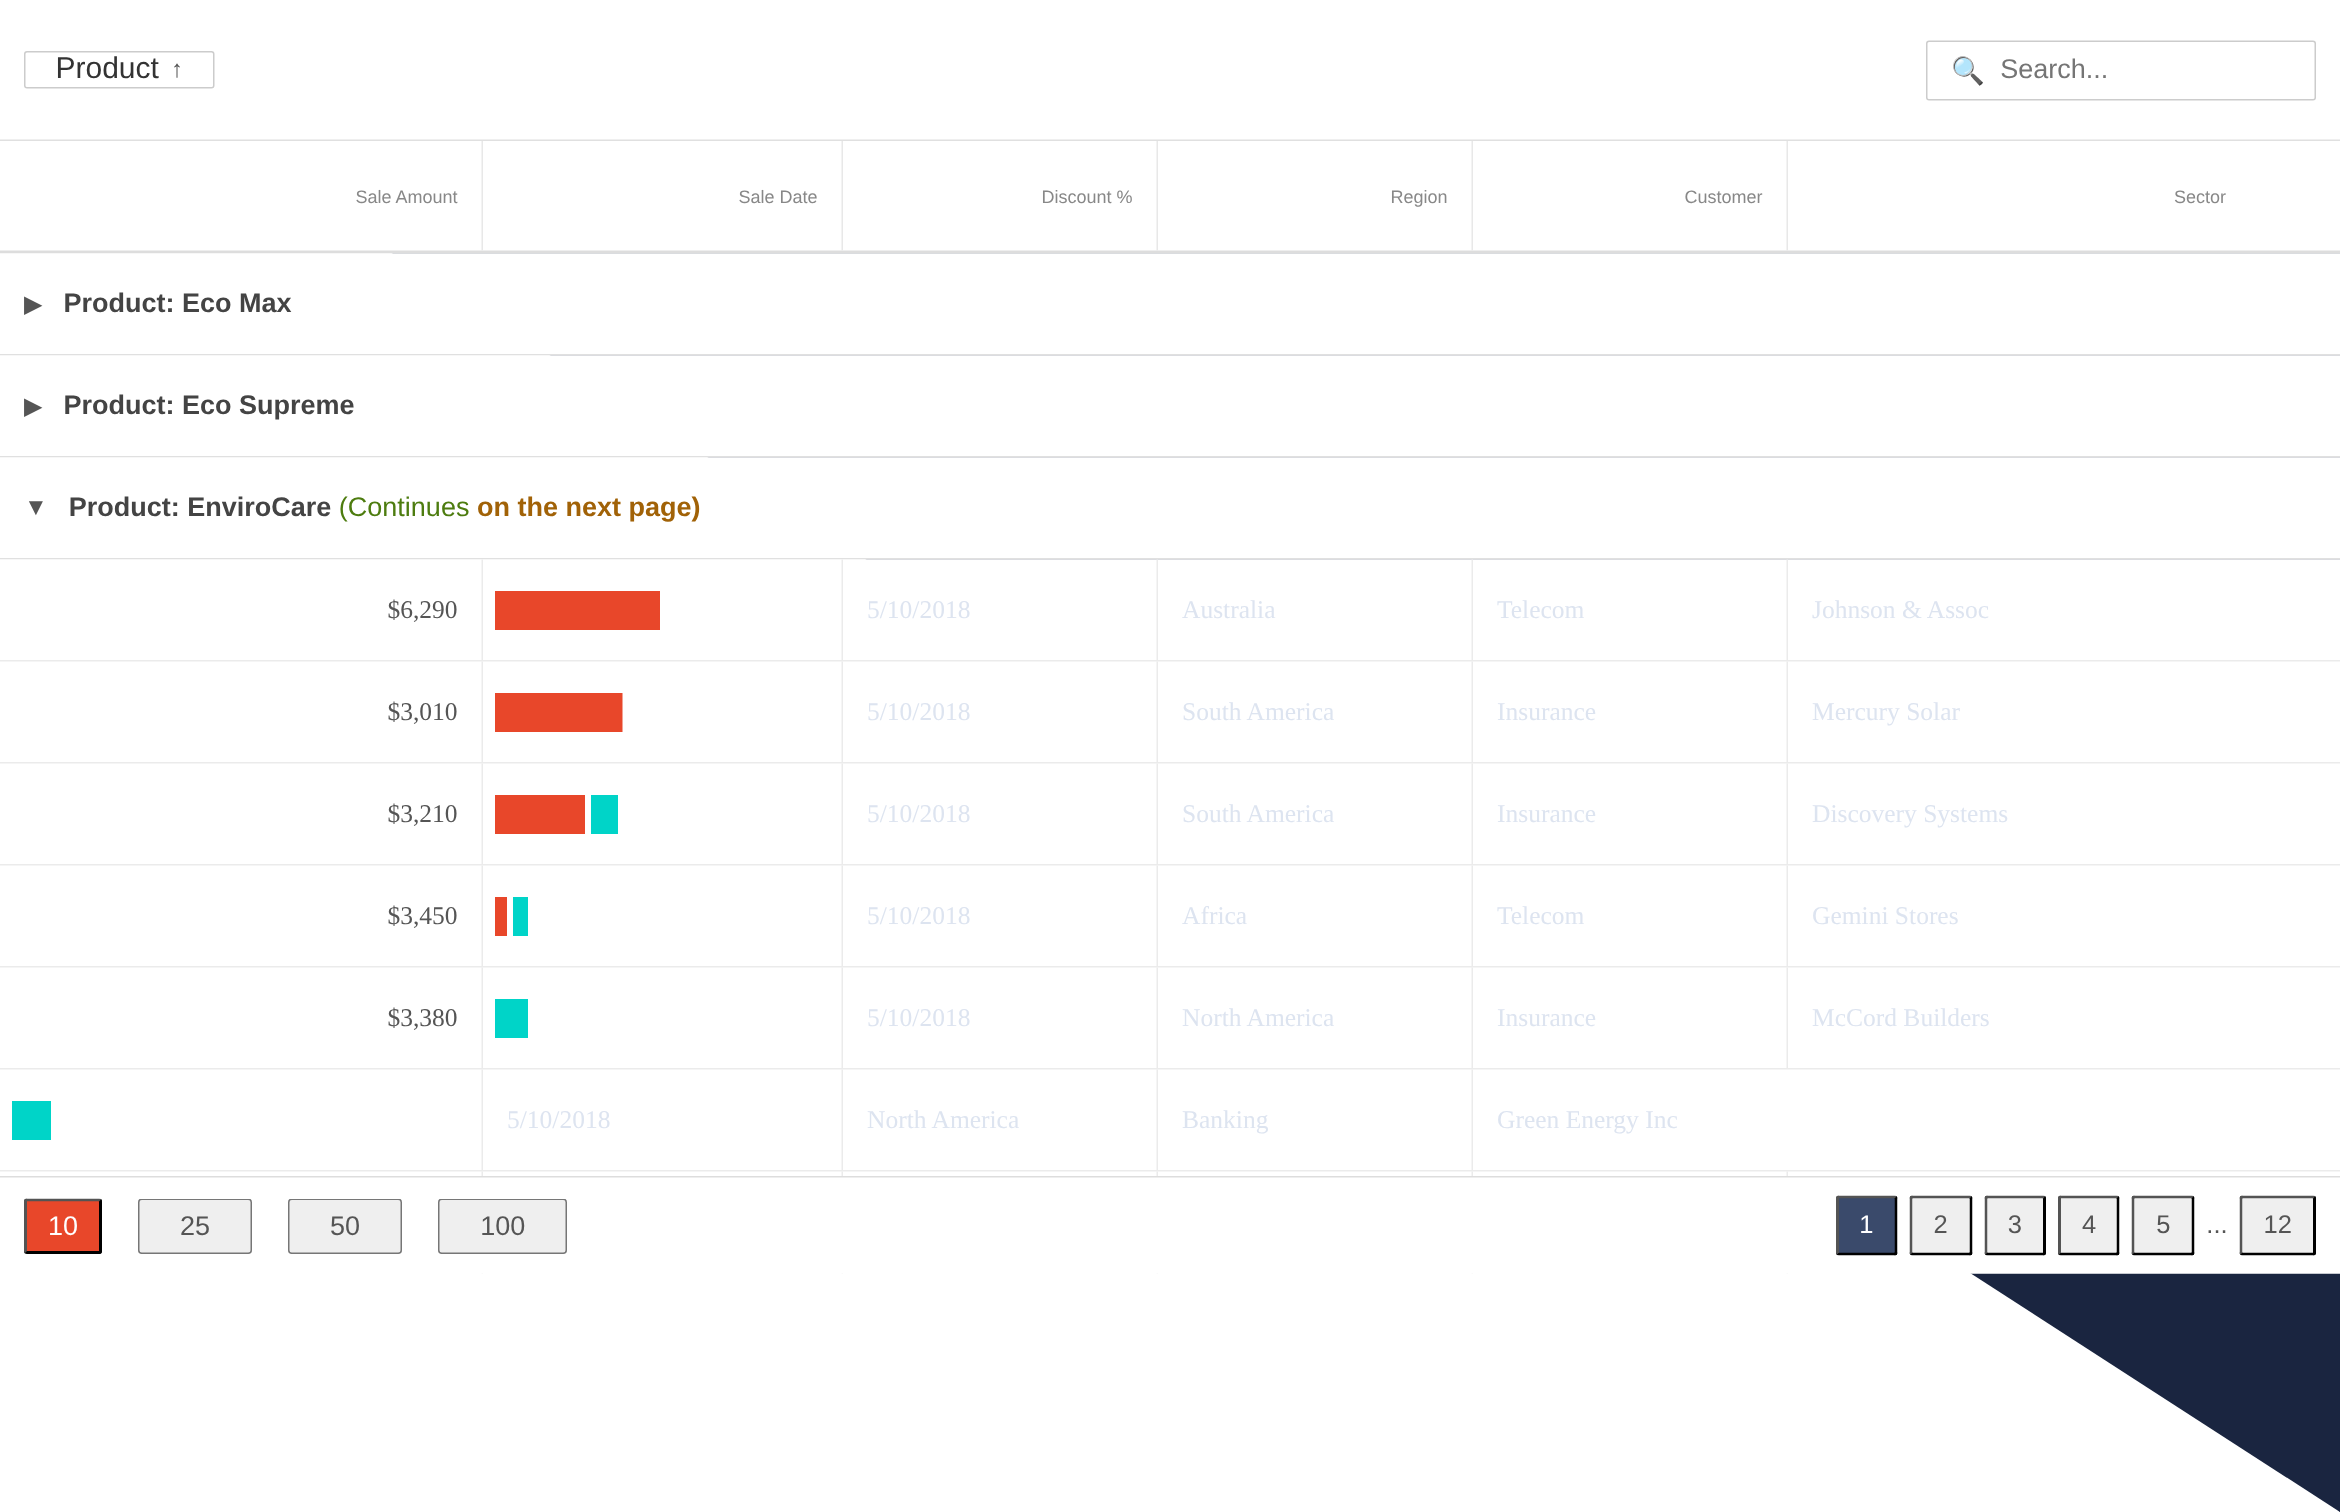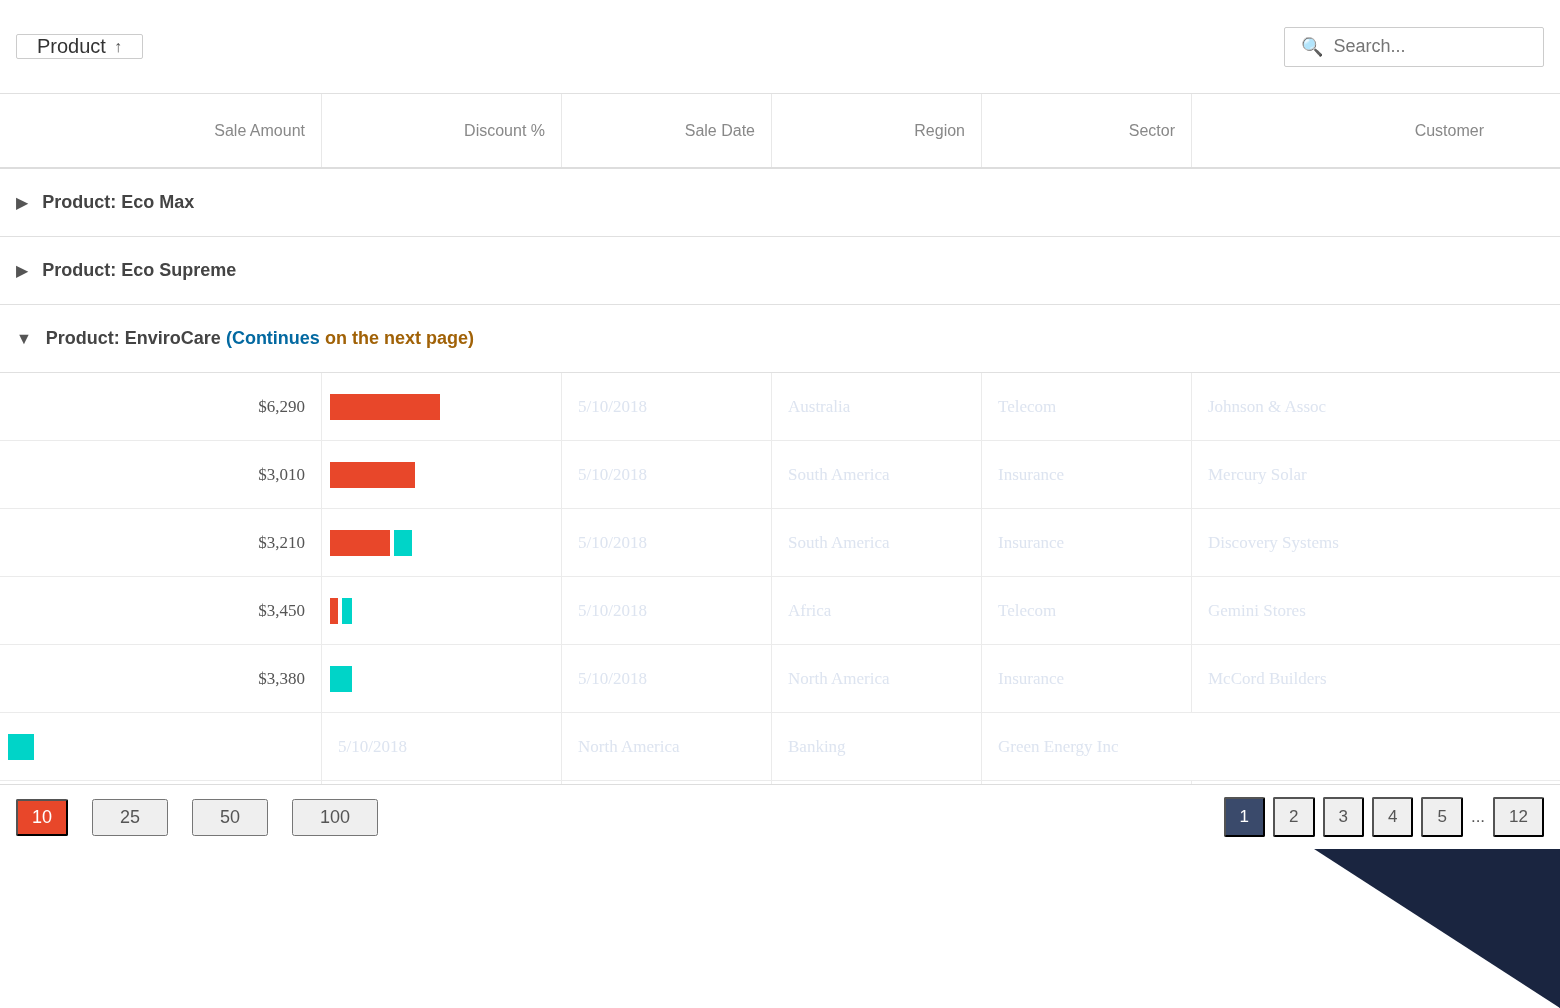--- a/index.html
+++ b/index.html
@@ -73,21 +73,21 @@
       background: #fff;
       border-bottom: 2px solid #ddd;
       height: 75px;
     }
 
     .col-header {
       display: flex;
       align-items: center;
       justify-content: flex-end;
       padding: 0 16px;
-      font-size: 16px;
+      font-size: 12px;
       color: #888;
       font-weight: 400;
       border-right: 1px solid #e8e8e8;
     }
 
     .col-header:first-child {
       justify-content: flex-end;
     }
 
     .col-header:last-child {
@@ -295,50 +295,50 @@
       <span class="search-icon">🔍</span>
       <input class="search-input" type="text" placeholder="Search..." style="">
     </div>
   </div>
 
   <div class="col-headers">
     <div class="col-header">
       <span>Sale Amount</span>
     </div>
     <div class="col-header">
+      <span>Sale Date</span>
+    </div>
+    <div class="col-header">
       <span>Discount %</span>
-    </div>
-    <div class="col-header">
-      <span>Sale Date</span>
     </div>
     <div class="col-header">
       <span>Region</span>
     </div>
     <div class="col-header">
+      <span>Customer</span>
+    </div>
+    <div class="col-header">
       <span>Sector</span>
-    </div>
-    <div class="col-header">
-      <span>Customer</span>
     </div>
   </div>
 
   <div class="group-row">
     <span class="chevron">▶</span>
     <span class="group-label">Product: Eco Max</span>
   </div>
 
   <div class="group-row">
     <span class="chevron">▶</span>
     <span class="group-label">Product: Eco Supreme</span>
   </div>
 
   <div class="group-row" style="background:#fff;">
     <span class="chevron">▼</span>
     <span class="group-label">
-      Product: EnviroCare <span style="font-weight:700; color:#0369a1;">(Continues</span> <span class="continues-text" style="color:#a16207;">on the next page)</span>
+      Product: EnviroCare <span style="font-weight:400; color:#4d7c0f;">(Continues</span> <span class="continues-text" style="color:#a16207;">on the next page)</span>
     </span>
   </div>
 
   <div class="data-rows">
 
     <div class="data-row">
       <div class="cell cell-amount">
         <span>$6,290</span>
       </div>
       <div class="cell cell-bar">

